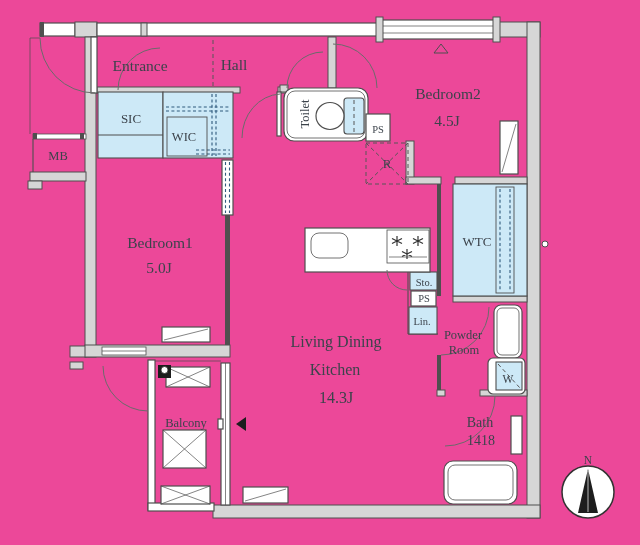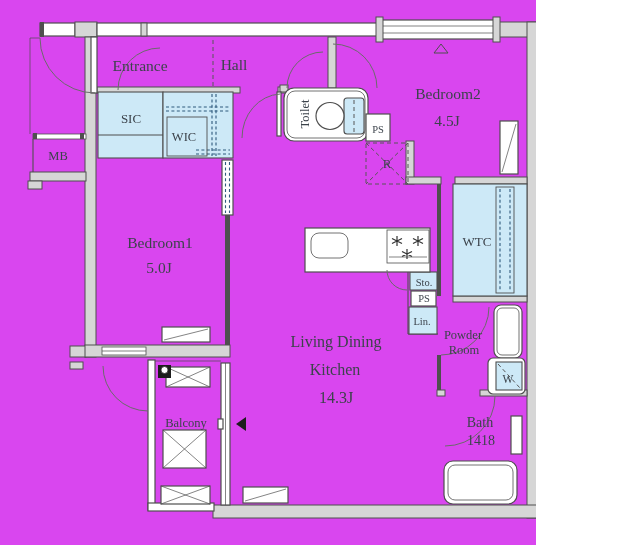--- a/index.html
+++ b/index.html
@@ -1,16 +1,16 @@
 <!DOCTYPE html>
 <html style="--accent_blue: #cde9f7; --wall_gray: #d6d6d6; --line: #4f4f4f; --text: #3c434b;"><head>
 <meta charset="utf-8">
 <style>
   html,body{margin:0;padding:0;background:#ffffff;}
-  #plan{position:relative;width:536px;height:545px;background:#d946ef;overflow:hidden;}
+  #plan{position:relative;width:640px;height:545px;background:#ec4899;overflow:hidden;}
   svg{position:absolute;left:0;top:0;}
   .wall{fill:var(--wall_gray);stroke:var(--line);stroke-width:1;}
   .walld{fill:var(--line);stroke:none;}
   .blue{fill:var(--accent_blue);stroke:var(--line);stroke-width:1.1;}
   .white{fill:#ffffff;stroke:var(--line);stroke-width:1.2;}
   .thin{fill:#ffffff;stroke:var(--line);stroke-width:0.8;}
   .ln{stroke:var(--line);fill:none;stroke-width:1.1;}
   .lnt{stroke:var(--line);fill:none;stroke-width:0.7;}
   .arc{stroke:#6b6b6b;fill:none;stroke-width:1;}
   .dashb{stroke:#2f5a7d;fill:none;stroke-width:1.1;stroke-dasharray:3 2.4;}

